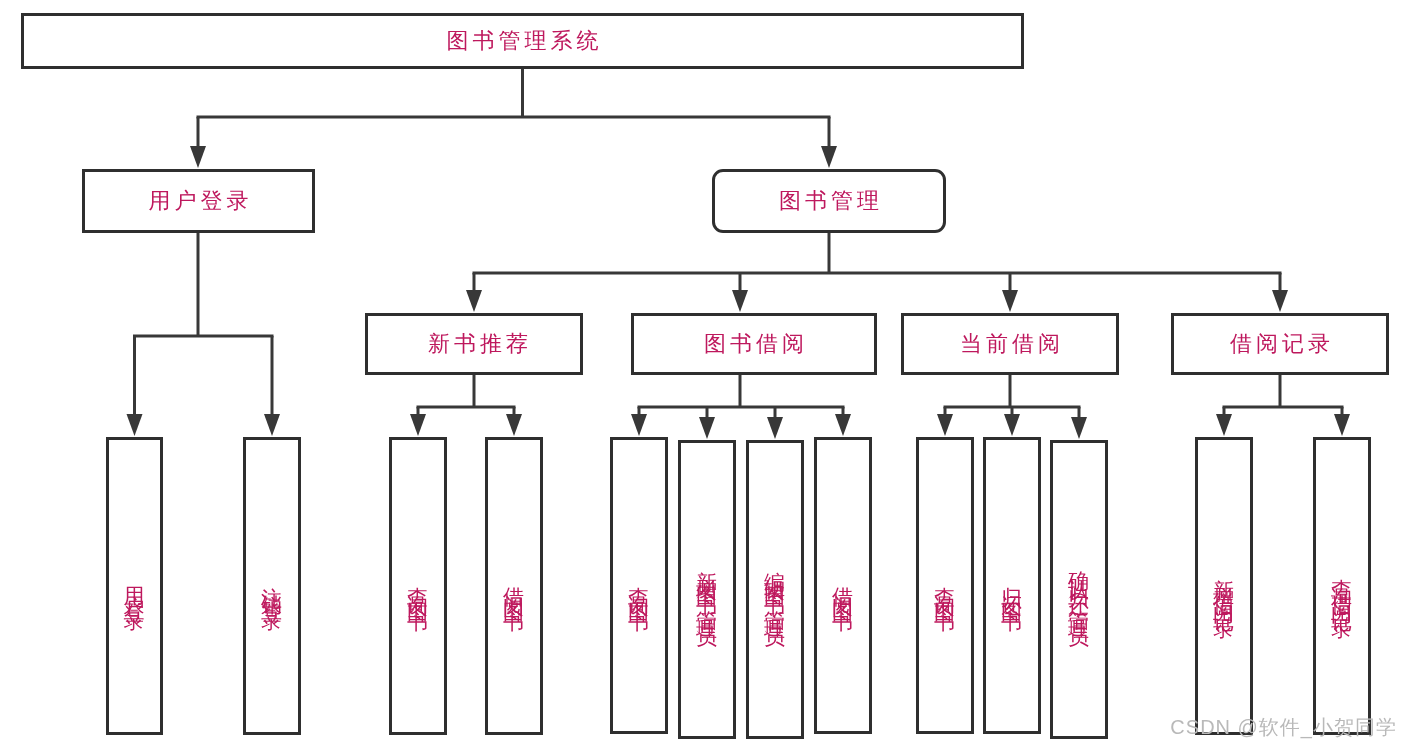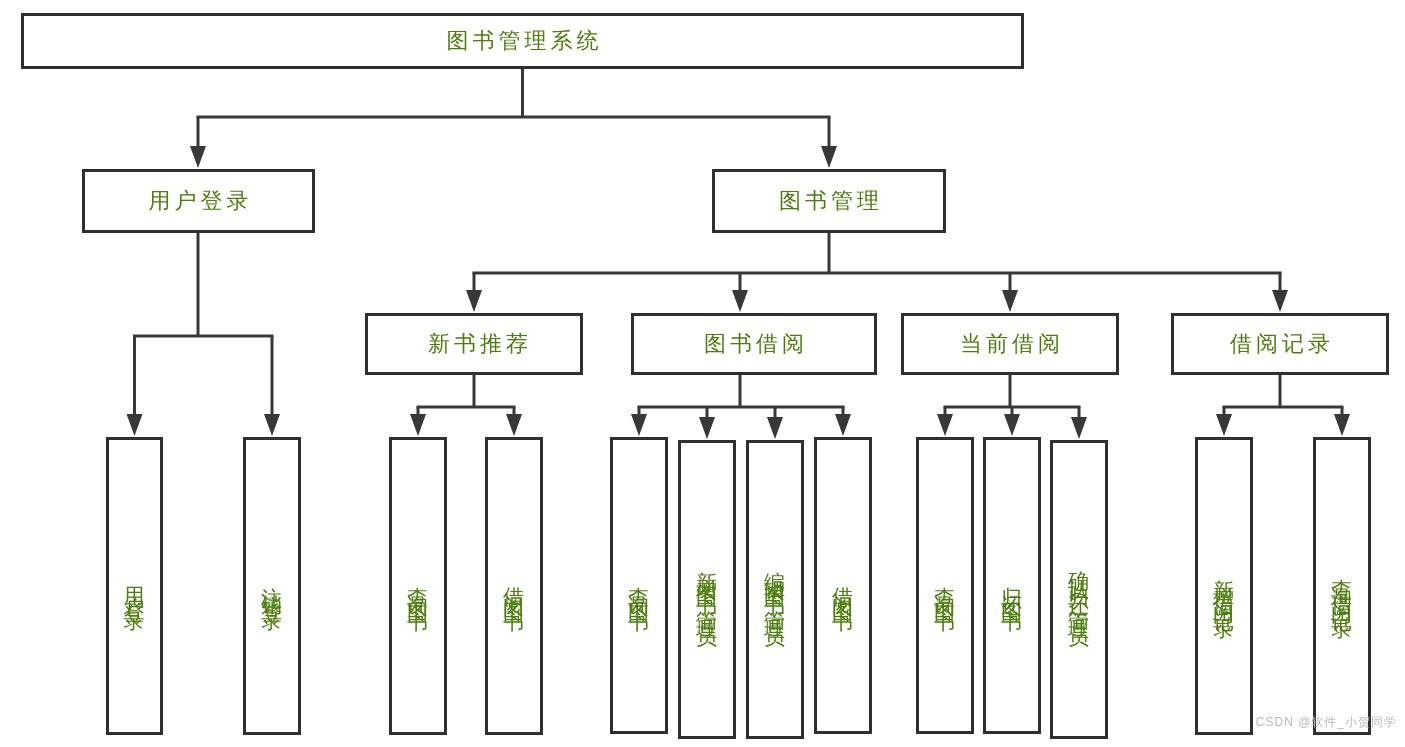--- a/index.html
+++ b/index.html
@@ -17,42 +17,42 @@
     z-index: 1;
   }
   .node {
     position: absolute;
     box-sizing: border-box;
     border: 3px solid #2f2f2f;
     background: #ffffff;
     display: flex;
     align-items: center;
     justify-content: center;
-    color: #4d7c0f;
+    color: #be185d;
     z-index: 2;
   }
   .h-node {
     font-size: 22px;
     letter-spacing: 4px;
     text-indent: 4px;
     white-space: nowrap;
   }
   .leaf {
     font-size: 21px;
   }
   .leaf .vtext {
     writing-mode: vertical-rl;
     letter-spacing: 8px;
     line-height: 1;
   }
   .watermark {
     position: absolute;
     top: 714px;
     right: 8px;
-    font-size: 12px;
+    font-size: 20px;
     letter-spacing: 1px;
     color: #b9b9b9;
     z-index: 3;
     white-space: nowrap;
   }
 </style>
 </head>
 <body>
 
 <div class="canvas">
@@ -129,21 +129,21 @@
       <line x1="1224" y1="407" x2="1224" y2="418"></line>
       <polygon stroke="none" points="1216,414 1232,414 1224,436"></polygon>
       <line x1="1342" y1="407" x2="1342" y2="418"></line>
       <polygon stroke="none" points="1334,414 1350,414 1342,436"></polygon>
     </g>
   </svg>
 
   <div class="node h-node" style="left:21px; top:13px; width:1003px; height:56px;">图书管理系统</div>
 
   <div class="node h-node" style="left:82px; top:169px; width:233px; height:64px;">用户登录</div>
-  <div class="node h-node" style="left:712px; top:169px; width:234px; height:64px;">图书管理</div>
+  <div class="node h-node" style="left:712px; top:169px; width:234px; height:64px;border-radius:11px;">图书管理</div>
 
   <div class="node h-node" style="left:365px; top:313px; width:218px; height:62px;padding-left:8px;">新书推荐</div>
   <div class="node h-node" style="left:631px; top:313px; width:246px; height:62px;">图书借阅</div>
   <div class="node h-node" style="left:901px; top:313px; width:218px; height:62px;">当前借阅</div>
   <div class="node h-node" style="left:1171px; top:313px; width:218px; height:62px;">借阅记录</div>
 
   <div class="node leaf" style="left:106px; top:437px; width:57px; height:298px;">
     <span class="vtext">用户登录</span>
   </div>
   <div class="node leaf" style="left:243px; top:437px; width:58px; height:298px;">

